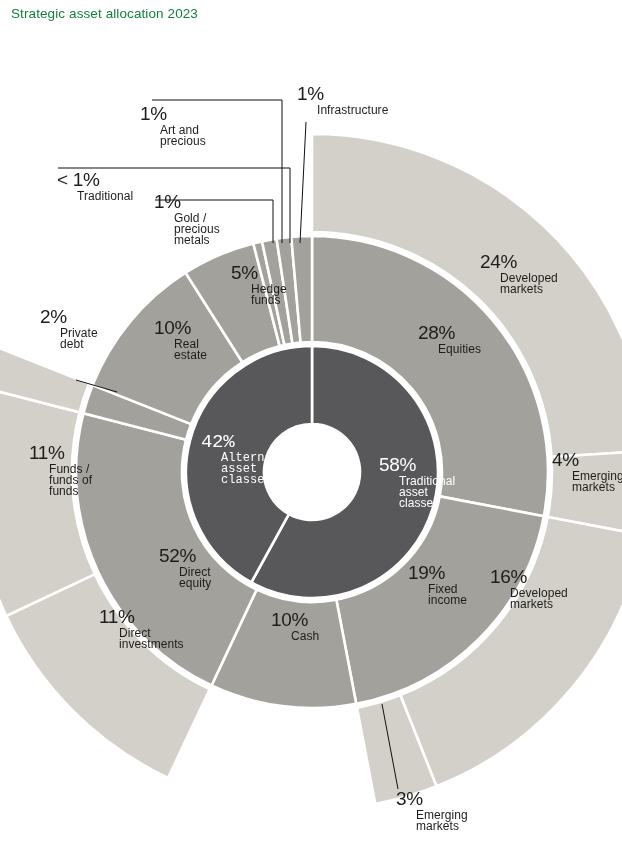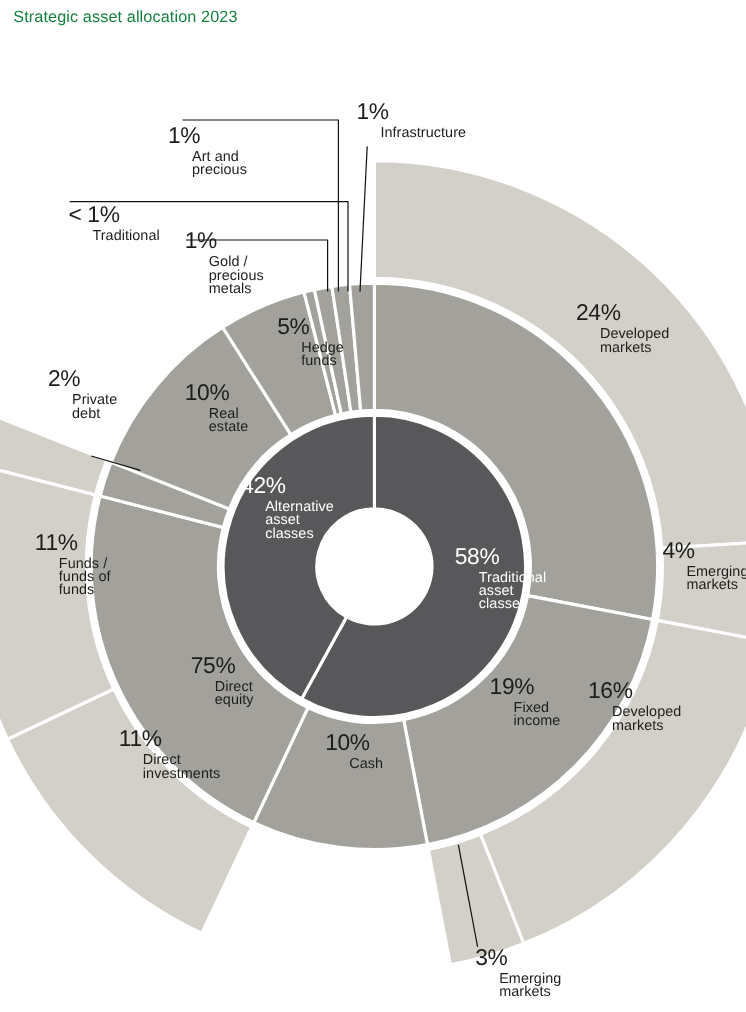--- a/index.html
+++ b/index.html
@@ -69,38 +69,42 @@
       <path class="leader" d="M 76 380 L 117 392" stroke="#111111"></path>
       <path class="leader" d="M 398 789 L 382 704" stroke="#111111"></path>
     </g>
   </svg>
 
   <div class="lbl onDark" style="left:379px;top:455px;width:78px;">
     <div class="pct">58%</div>
     <div class="nm">Traditional asset classes</div>
   </div>
 
-  <div class="lbl onDark" style="left:201px;top:396px;width:76px;">
+  <div class="lbl onDark" style="left:201px;top:432px;width:76px;font-family:Liberation Mono, monospace;">
     <div class="pct">42%</div>
     <div class="nm">Alternative asset classes</div>
   </div>
 
+  <div class="lbl" style="left:418px;top:323px;width:80px;">
+    <div class="pct">28%</div>
+    <div class="nm">Equities</div>
+  </div>
 
   <div class="lbl" style="left:408px;top:563px;width:62px;">
     <div class="pct">19%</div>
     <div class="nm">Fixed income</div>
   </div>
 
   <div class="lbl" style="left:271px;top:610px;width:62px;">
     <div class="pct">10%</div>
     <div class="nm">Cash</div>
   </div>
 
   <div class="lbl" style="left:159px;top:546px;width:72px;">
-    <div class="pct">75%</div>
+    <div class="pct">52%</div>
     <div class="nm">Direct equity</div>
   </div>
 
   <div class="lbl" style="left:154px;top:318px;width:72px;">
     <div class="pct">10%</div>
     <div class="nm">Real estate</div>
   </div>
 
   <div class="lbl" style="left:231px;top:263px;width:46px;">
     <div class="pct">5%</div>

